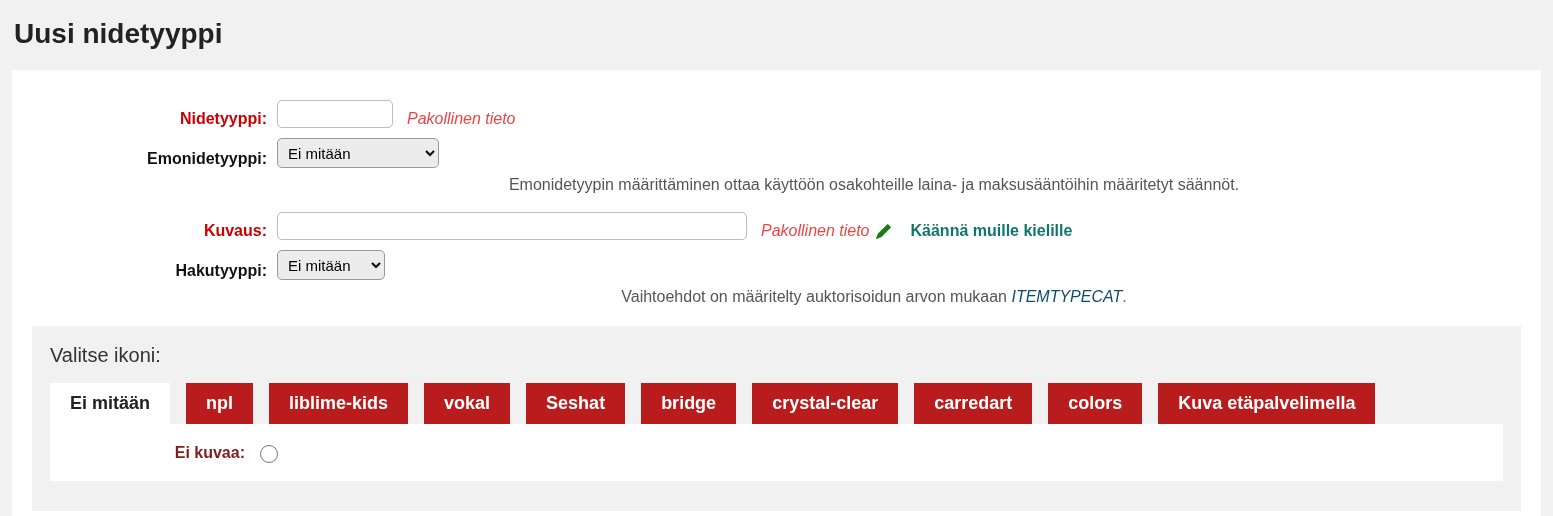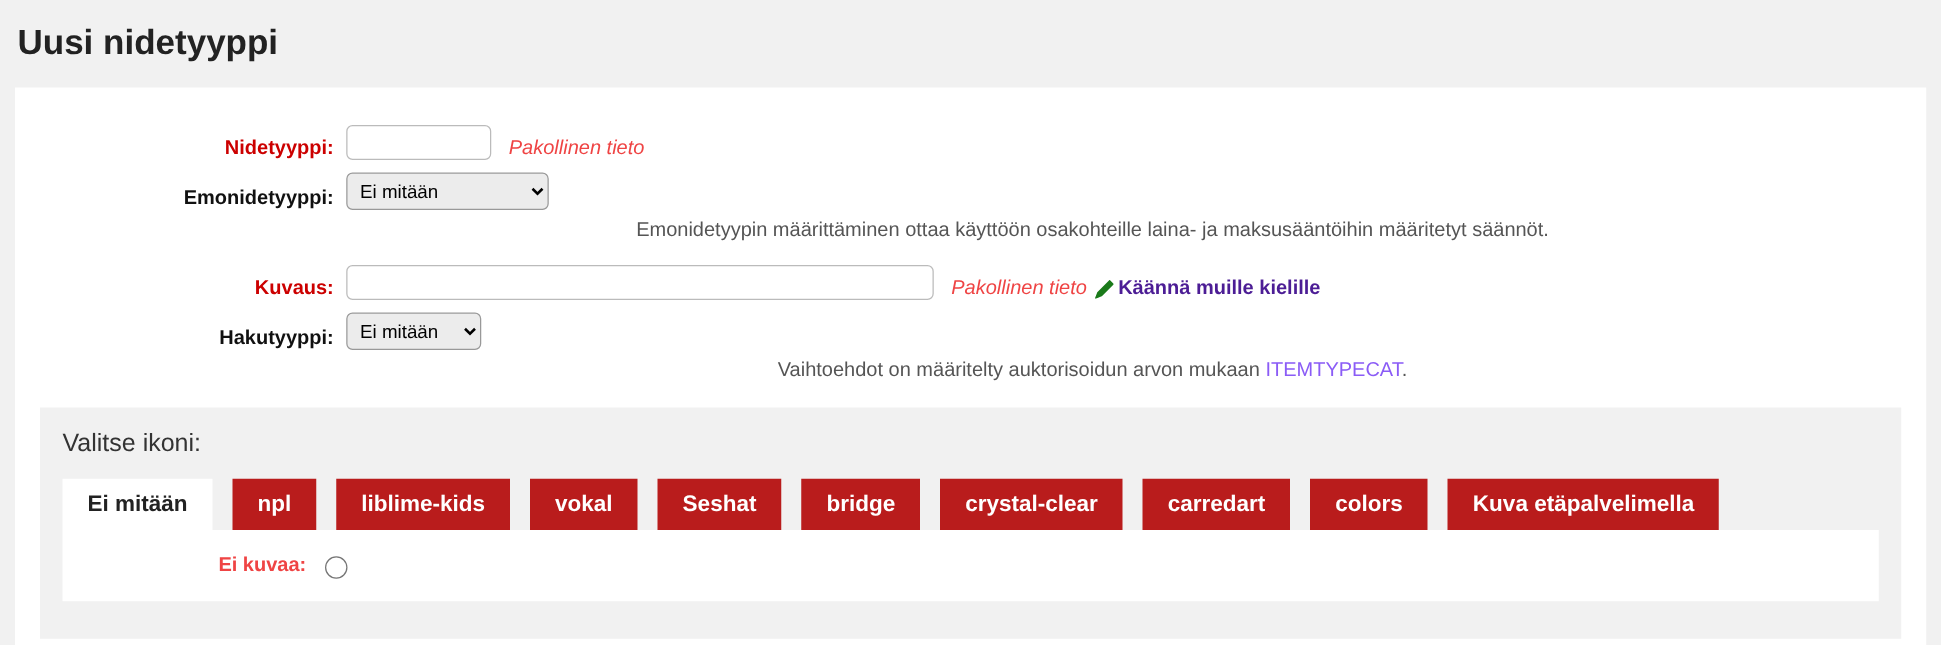--- a/index.html
+++ b/index.html
@@ -39,21 +39,21 @@
   }
   .form-label.required { color: #cc0000; }
   .hint-row {
     margin-left: 195px;
     color: #555;
     font-size: 16px;
     margin-bottom: 18px;
     margin-top: -2px;
     text-align: center;
   }
-  .hint-row a { color: #8b5cf6; text-decoration: none; }
+  .hint-row a { color: #0c4a6e; text-decoration: none; font-style: italic; }
   input[type="text"] {
     border: 1px solid #bbb;
     border-radius: 5px;
     height: 28px;
     padding: 2px 6px;
     font-size: 15px;
   }
   .input-sm { width: 116px; }
   .input-lg { width: 470px; }
   select {
@@ -66,27 +66,27 @@
   }
   .select-md { width: 162px; }
   .select-sm { width: 108px; }
   .req-note {
     color: #ef4444;
     font-style: italic;
     margin-left: 14px;
     font-size: 16px;
   }
   .translate-link {
-    color: #4c1d95;
+    color: #0f766e;
     text-decoration: none;
     font-weight: bold;
     margin-left: 6px;
     display: inline-flex;
     align-items: center;
-    gap: 4px;
+    gap: 20px;
     font-size: 16px;
   }
   .translate-link svg { fill: #1a7a1a; }
   .icon-section {
     background: #f1f1f1;
     margin-top: 20px;
     padding: 18px 18px 30px 18px;
   }
   .icon-section-title {
     font-size: 20px;
@@ -118,21 +118,21 @@
     margin-top: 0;
   }
   .radio-row {
     display: flex;
     align-items: center;
   }
   .radio-label {
     width: 185px;
     text-align: right;
     font-weight: bold;
-    color: #ef4444;
+    color: #7f1d1d;
     padding-right: 10px;
     font-size: 16px;
   }
   input[type="radio"] {
     width: 18px;
     height: 18px;
     accent-color: #555;
   }
 </style>
 </head>

